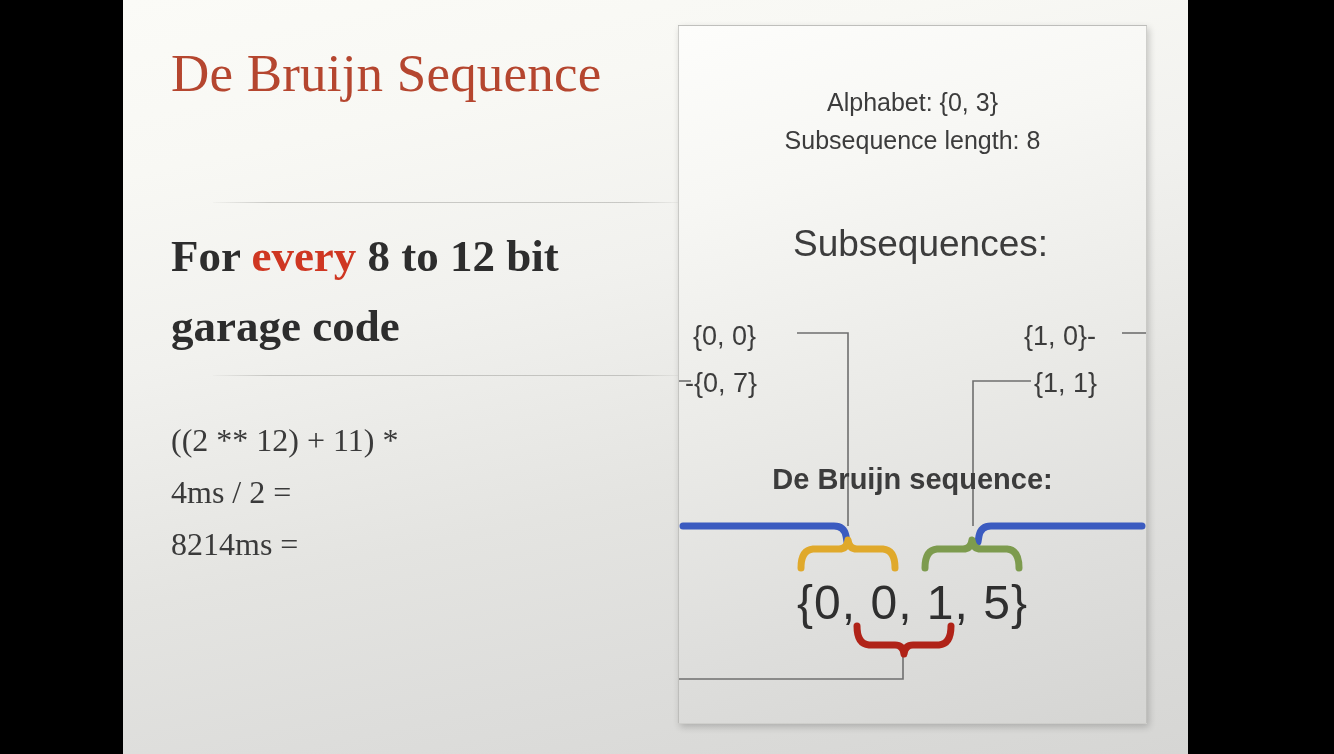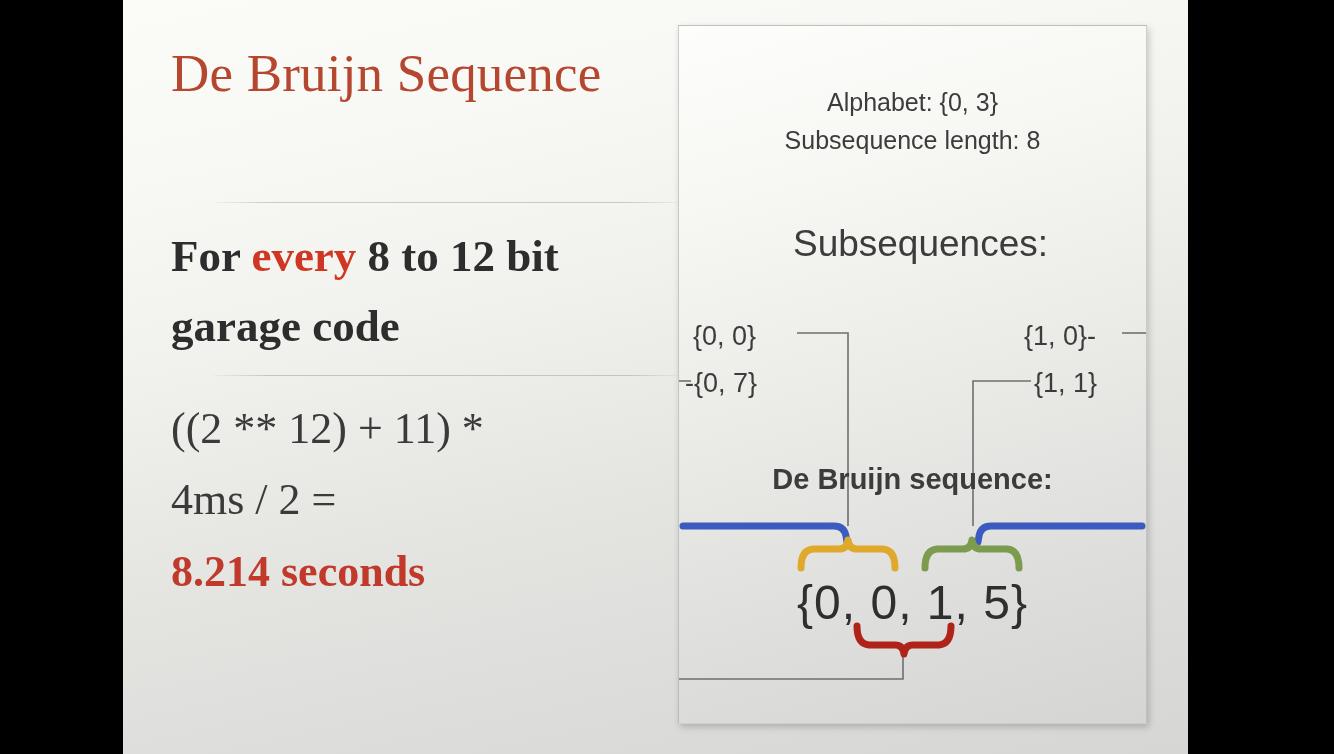--- a/index.html
+++ b/index.html
@@ -97,24 +97,24 @@
     line-height: 1.55;
     color: #2d2d2d;
   }
   #statement-block .accent {
     color: #cf3722;
   }
 
   #formula-block {
     position: absolute;
     left: 2px;
-    top: 393px;
+    top: 415px;
     width: 510px;
     font-family: "Liberation Serif", serif;
-    font-size: 44px;
+    font-size: 32px;
     line-height: 1.62;
     color: #3a3a3a;
   }
   #formula-block .result {
     color: #c0392b;
     font-weight: bold;
   }
 
   
   #diagram-card {
@@ -209,21 +209,21 @@
 
       <div id="statement-block">
         <span>For </span><span class="accent">every</span><span> 8 to 12 bit garage code</span>
       </div>
 
       <div class="hrule" id="hrule-2"></div>
 
       <div id="formula-block">
         <div>((2 ** 12) + 11) *</div>
         <div>4ms / 2 =</div>
-        <div class="result">8.214 seconds</div>
+        <div>8214ms =</div>
       </div>
 
     </div>
 
     <div id="diagram-card">
 
       <div class="card-text" id="alphabet-line">Alphabet: {0, 3}</div>
 
       <div class="card-text" id="sublen-line">Subsequence length: 8</div>
 

